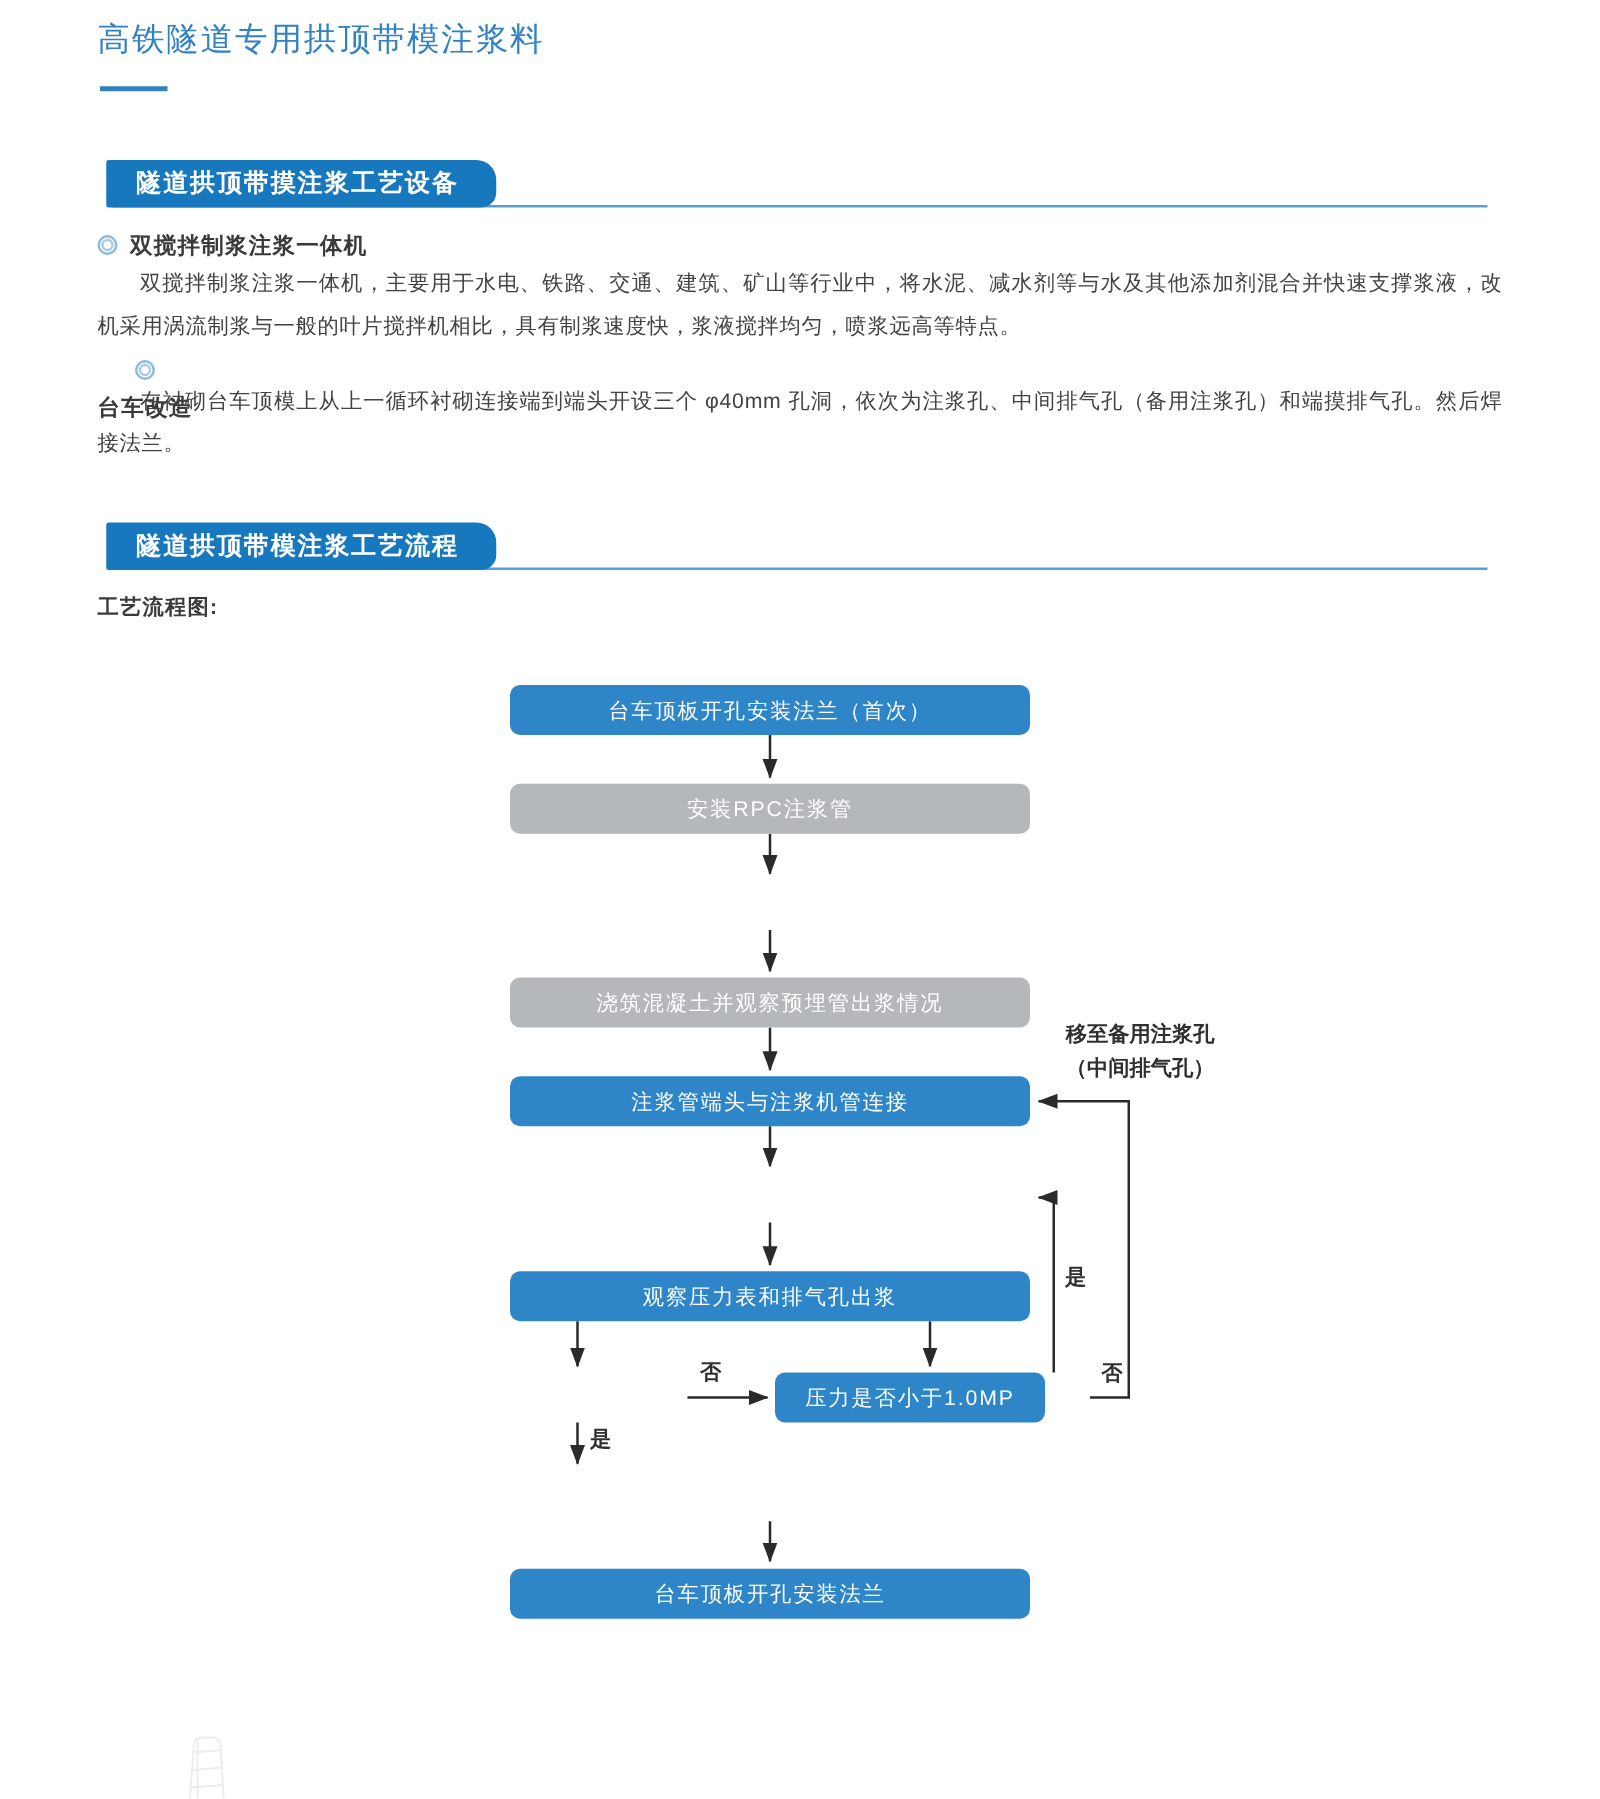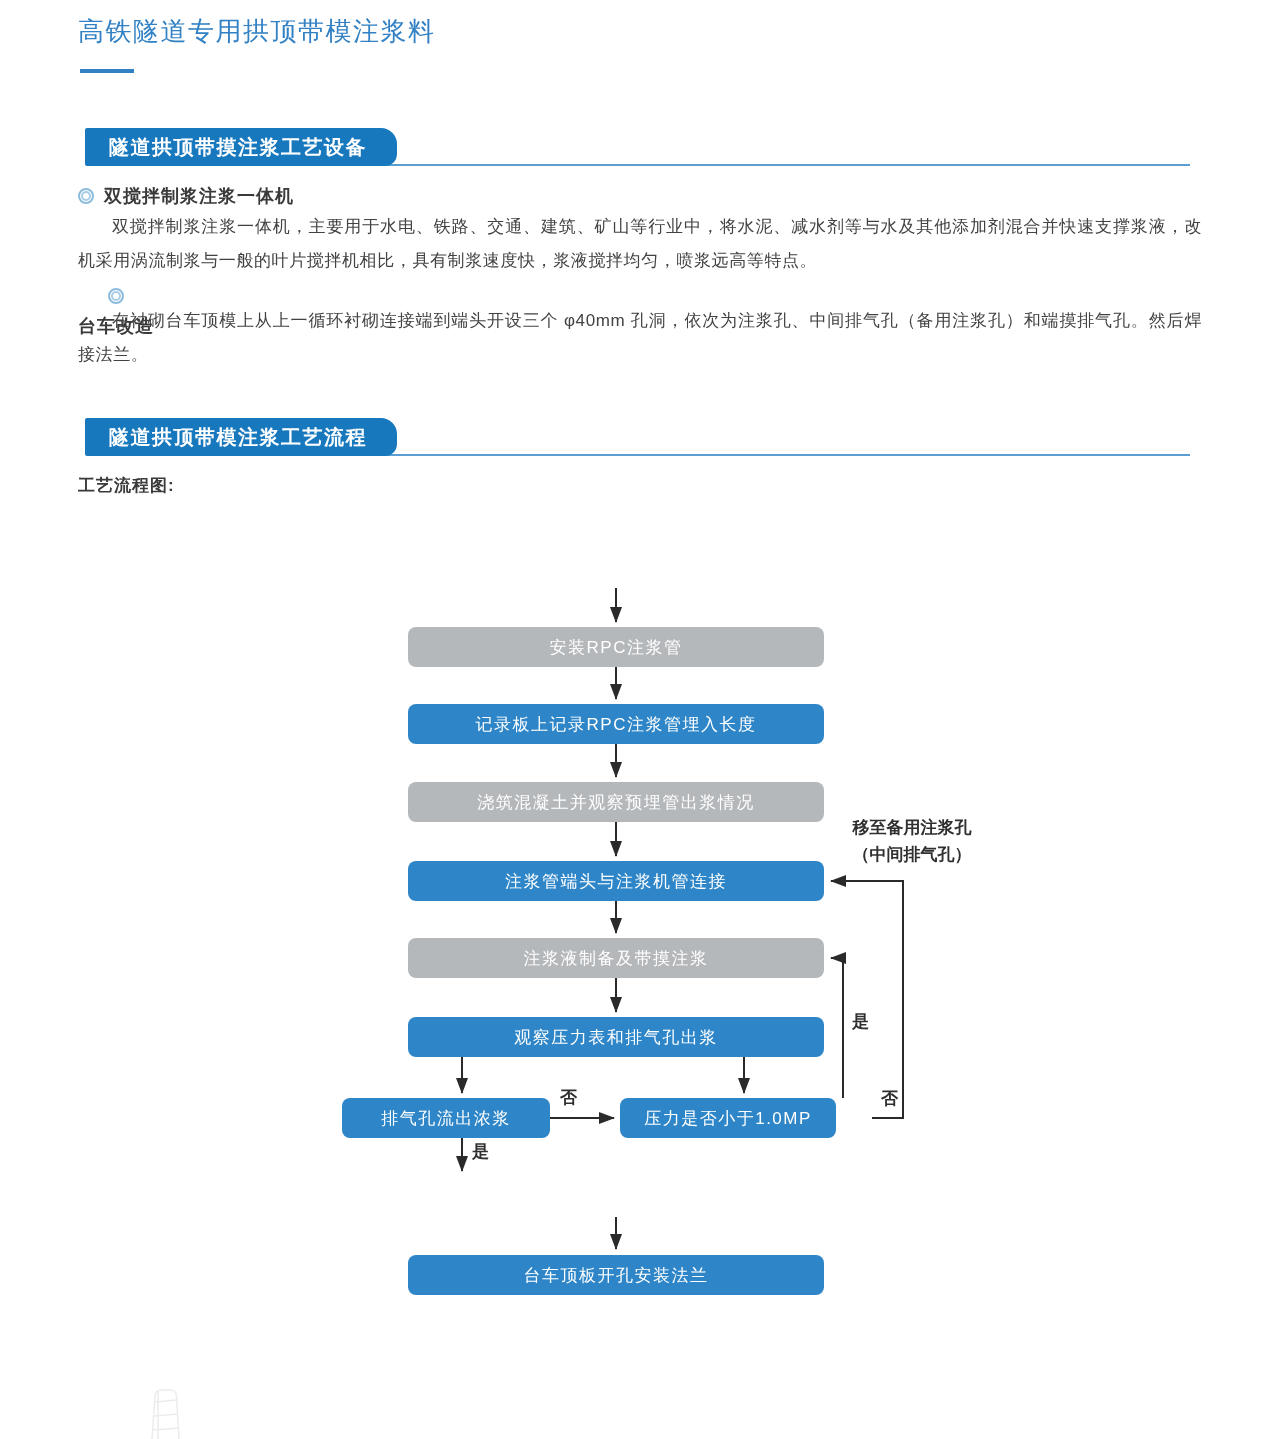--- a/index.html
+++ b/index.html
@@ -88,27 +88,25 @@
         <path d="M462 517 L462 553" marker-end="url(#ah)"></path>
         <path d="M744 517 L744 553" marker-end="url(#ah)"></path>
         <path d="M462 598 L462 631" marker-end="url(#ah)"></path>
         <path d="M550 578 L614 578" marker-end="url(#ah)"></path>
         <path d="M616 677 L616 709" marker-end="url(#ah)"></path>
         <path d="M872 578 L903 578 L903 341 L831 341" marker-end="url(#ah)"></path>
         <path d="M843 558 L843 418 L831 418" marker-end="url(#ah)"></path>
       </g>
     </svg>
 
+    <div class="node blue" style="left:408px;top:8px;">台车顶板开孔安装法兰（首次）</div>
     <div class="node gray" style="left:408px;top:87px;">安装RPC注浆管</div>
-    <div class="node blue" style="left:408px;top:164px;">记录板上记录RPC注浆管埋入长度</div>
     <div class="node gray" style="left:408px;top:242px;">浇筑混凝土并观察预埋管出浆情况</div>
     <div class="node blue" style="left:408px;top:321px;">注浆管端头与注浆机管连接</div>
-    <div class="node gray" style="left:408px;top:398px;">注浆液制备及带摸注浆</div>
     <div class="node blue" style="left:408px;top:477px;">观察压力表和排气孔出浆</div>
-    <div class="node blue" style="left:342px;top:558px;width:208px;">排气孔流出浓浆</div>
     <div class="node blue" style="left:620px;top:558px;width:216px;">压力是否小于1.0MP</div>
     <div class="node blue" style="left:408px;top:715px;">台车顶板开孔安装法兰</div>
 
     <div class="edge-label" style="left:472px;top:600px;">是</div>
     <div class="edge-label" style="left:560px;top:546px;">否</div>
     <div class="edge-label" style="left:852px;top:470px;">是</div>
     <div class="edge-label" style="left:881px;top:547px;">否</div>
 
     <div class="annotation">
       <div>移至备用注浆孔</div>

